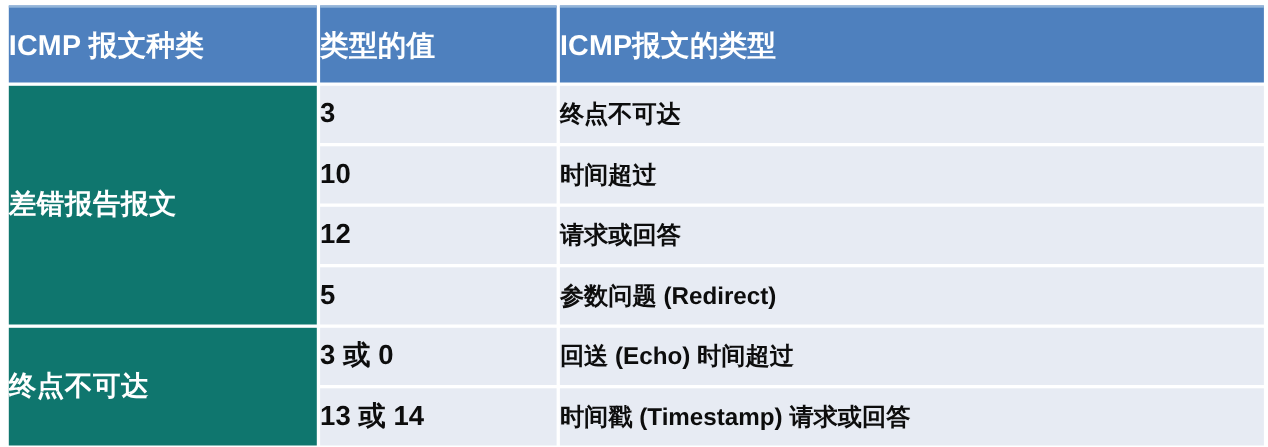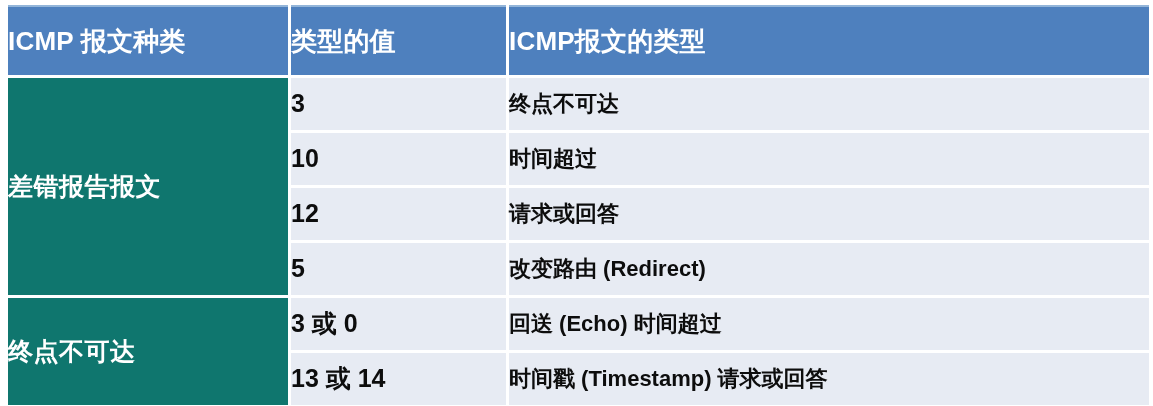--- a/index.html
+++ b/index.html
@@ -108,21 +108,21 @@
       <tr>
         <td class="val">10</td>
         <td class="desc">时间超过</td>
       </tr>
       <tr>
         <td class="val">12</td>
         <td class="desc">请求或回答</td>
       </tr>
       <tr>
         <td class="val">5</td>
-        <td class="desc">改变路由 (Redirect)</td>
+        <td class="desc">参数问题 (Redirect)</td>
       </tr>
       <tr>
         <td class="cat" rowspan="2">终点不可达</td>
         <td class="val">3 或 0</td>
         <td class="desc">回送 (Echo) 时间超过</td>
       </tr>
       <tr>
         <td class="val">13 或 14</td>
         <td class="desc">时间戳 (Timestamp) 请求或回答</td>
       </tr>

